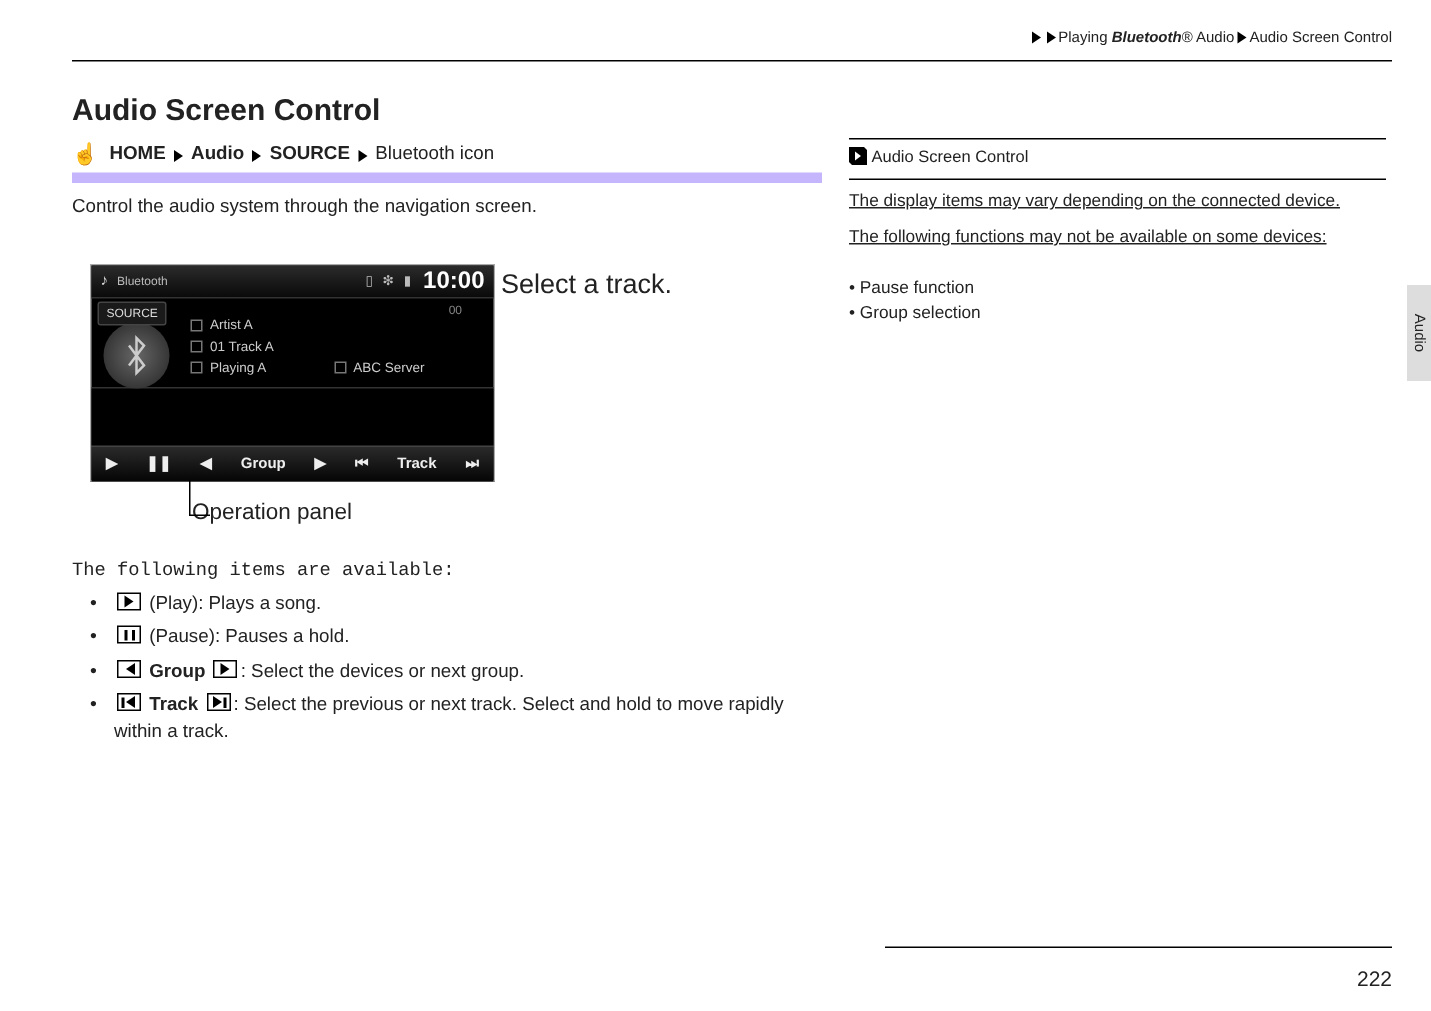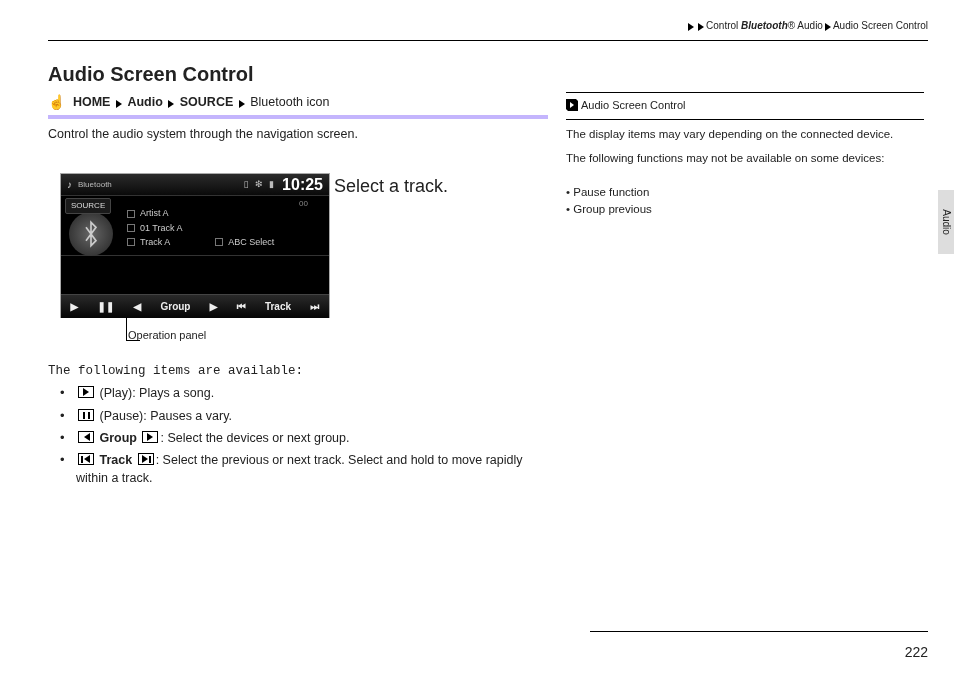--- a/index.html
+++ b/index.html
@@ -60,21 +60,21 @@
   .col-right {
     width: 358px;
     font-size: 11.5px;
     line-height: 1.55;
     border-left: 0;
     border-top: 1px solid #000;
     padding-top: 4px;
     position: relative;
   }
   .nav-path {
-    border-bottom: 4px solid #c4b5fd;
+    border-bottom: 7px solid #c4b5fd;
     padding-bottom: 3px;
     font-size: 12.5px;
   }
   .nav-path .hand { font-size: 14px; margin-right: 4px; display:inline-block; vertical-align:-1px; }
   .nav-path .step-bold { font-weight: 700; }
   .para { margin: 6px 0 8px 0; }
   .callouts {
     position: relative;
     margin-top: 4px;
   }
@@ -159,21 +159,21 @@
     display:flex;
     align-items:center;
     justify-content:space-around;
     border-top:1px solid #444;
     font-size:10px;
     font-weight:700;
     color:#eee;
   }
   .mock-bar span { padding:0 4px; }
   .callout-bottom {
-    font-size: 11px;
+    font-size: 15px;
     margin-left: 80px;
     margin-top: 10px;
   }
   .lead-line-top {
     position:absolute;
     left:55px;
     top:18px;
     width:1px;height:12px;
     background:#000;
   }
@@ -256,21 +256,21 @@
     padding-bottom: 3px;
     margin-bottom: 6px;
     font-size: 11px;
   }
   .col-right .hdr .info-icon {
     display:inline-block;
     vertical-align:-2px;
     margin-right:3px;
   }
   .col-right .hdr .info-icon svg { width:12px;height:12px; }
-  .col-right p { margin: 6px 0; }
+  .col-right p { margin: 6px 0; text-decoration: underline; }
   .col-right ul { list-style:none; padding-left:0;margin-top:16px; }
   .col-right ul li::before { content:"• "; }
   .side-tab {
     position:absolute;
     right:0;
     top:190px;
     width:16px;
     height:64px;
     background:#ddd;
     font-size:10px;
@@ -294,21 +294,21 @@
     left:590px;
     right:26px;
     bottom:42px;
     border-top:1px solid #000;
   }
 </style>
 </head>
 <body>
 
 <div class="header-path">
-  <span class="tri"></span><span class="tri"></span><span>Control </span><span class="ital bold">Bluetooth</span><span>®</span><span> Audio</span><span class="tri"></span><span>Audio Screen Control</span>
+  <span class="tri"></span><span class="tri"></span><span>Playing </span><span class="ital bold">Bluetooth</span><span>®</span><span> Audio</span><span class="tri"></span><span>Audio Screen Control</span>
 </div>
 
 <div class="page">
   <div class="rule-top"></div>
 
   <h1 class="section-title">Audio Screen Control</h1>
 
   <div class="columns">
     <div class="col-left">
 
@@ -331,44 +331,44 @@
         </div>
         <div class="callout-right">Select a track.</div>
         <div class="lead-line-top"></div>
 
         <div class="mock">
           <div class="mock-top">
             <span class="note-icon"></span>
             <span class="brand">Bluetooth</span>
             <span class="spacer"></span>
             <span class="stat">▯ ❇ ▮</span>
-            <span class="clock">10:25</span>
+            <span class="clock">10:00</span>
           </div>
           <div class="mock-mid">
             <div class="source-btn">SOURCE</div>
             <div style="position:absolute;right:21px;top:2px;font-size:8px;color:#888;">00</div>
             <div class="bt-icon">
               <svg viewBox="0 0 24 32" fill="none" stroke="#ccc" stroke-width="2">
                   <path d="M6 8 L18 24 L12 30 L12 2 L18 8 L6 24"></path>
                 </svg>
             </div>
             <div class="track-info">
               <div class="row">
                   <span class="f-icon"></span>
                   <span>Artist A</span>
                 </div>
               <div class="row">
                   <span class="f-icon"></span>
                   <span>01  Track A</span>
                 </div>
               <div class="row">
                   <span class="f-icon"></span>
-                  <span>Track A</span>
+                  <span>Playing A</span>
                 <span style="margin-left:40px" class="f-icon"></span>
-                  <span>ABC Select</span>
+                  <span>ABC Server</span>
               </div>
             </div>
           </div>
           <div class="mock-blank"></div>
           <div class="mock-bar">
             <span>▶</span>
             <span>❚❚</span>
             <span>◀</span>
             <span>Group</span>
             <span>▶</span>
@@ -383,21 +383,21 @@
       </div>
 
       <div class="items-intro">The following items are available:</div>
       <ul class="items">
         <li>
           <span class="icon-box play"></span>
           <span>(Play): Plays a song.</span>
         </li>
         <li>
           <span class="icon-box pause"></span>
-          <span>(Pause): Pauses a vary.</span>
+          <span>(Pause): Pauses a hold.</span>
         </li>
         <li>
           <span class="icon-box left"></span>
           <span class="b">Group</span>
           <span class="icon-box right"></span><span>: Select the devices or next group.</span>
         </li>
         <li>
           <span class="icon-box prev"></span>
           <span class="b">Track</span>
           <span class="icon-box next"></span><span>: Select the previous or next track. Select and hold to move rapidly within a track.</span>
@@ -411,21 +411,21 @@
           <svg viewBox="0 0 12 12">
               <path d="M0 0 H10 L12 2 V12 H2 L0 10 Z" fill="#000"></path>
               <path d="M4 3 L8 6 L4 9 Z" fill="#fff"></path>
             </svg>
         </span><span>Audio Screen Control</span>
       </div>
       <p>The display items may vary depending on the connected device.</p>
       <p>The following functions may not be available on some devices:</p>
       <ul>
         <li>Pause function</li>
-        <li>Group previous</li>
+        <li>Group selection</li>
       </ul>
     </div>
   </div>
 </div>
 
 <div class="side-tab">
     <span>Audio</span>
   </div>
 <div class="footer-rule"></div>
 <div class="page-num">222</div>

